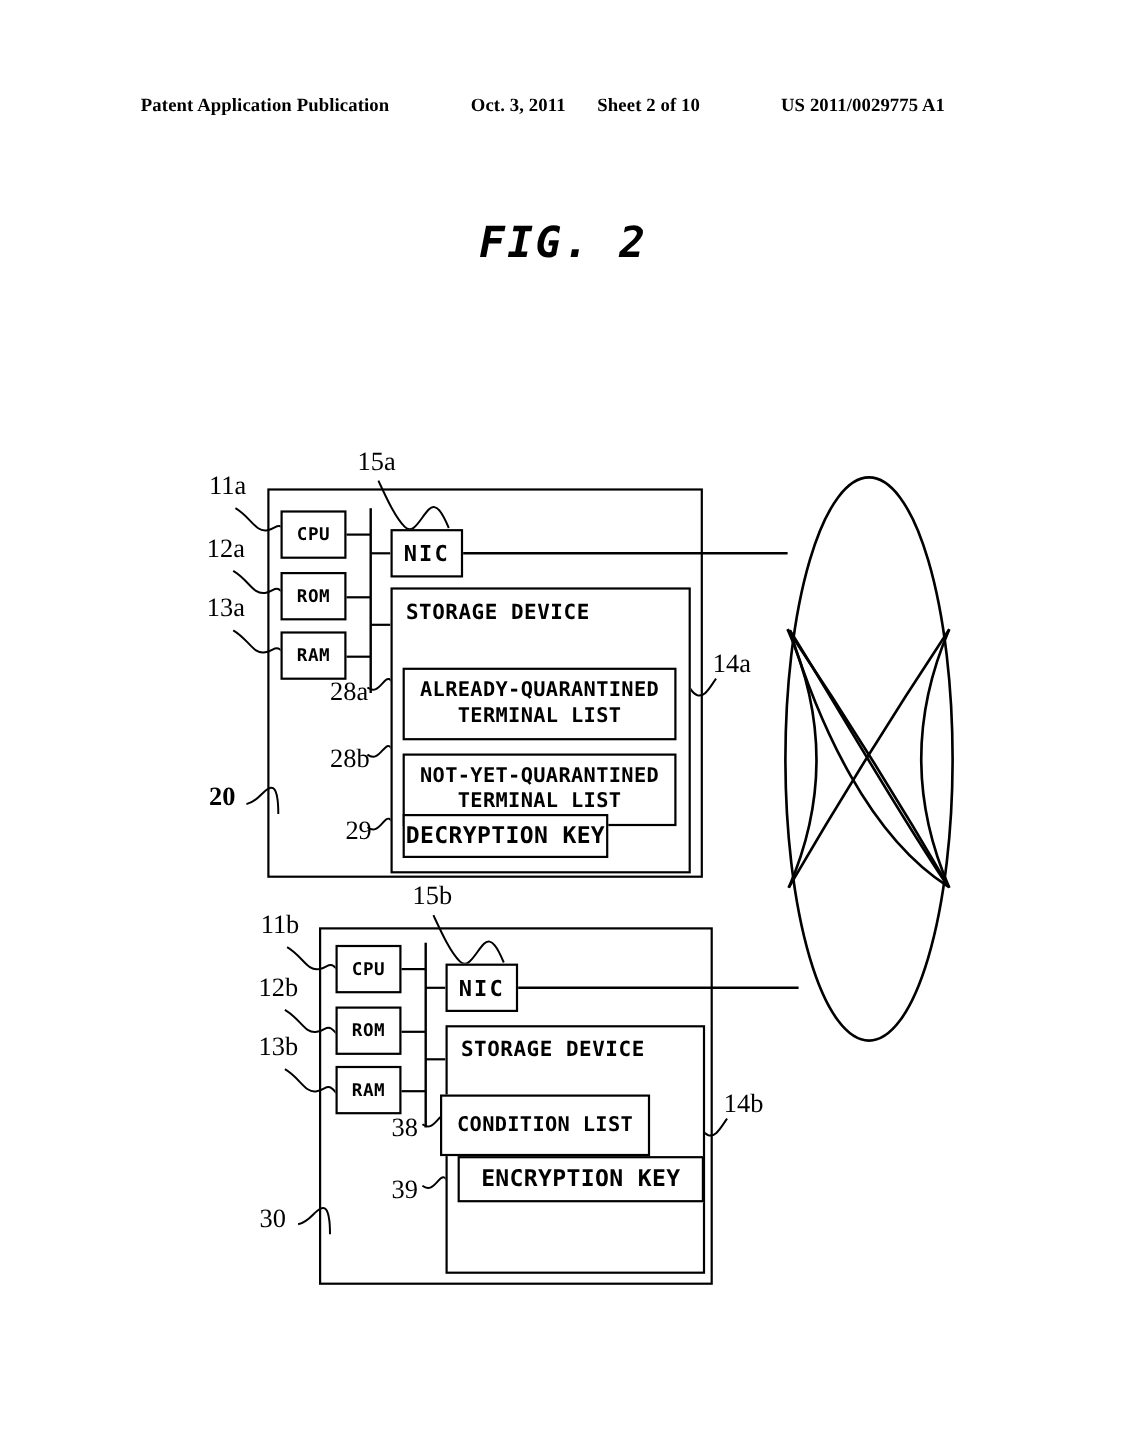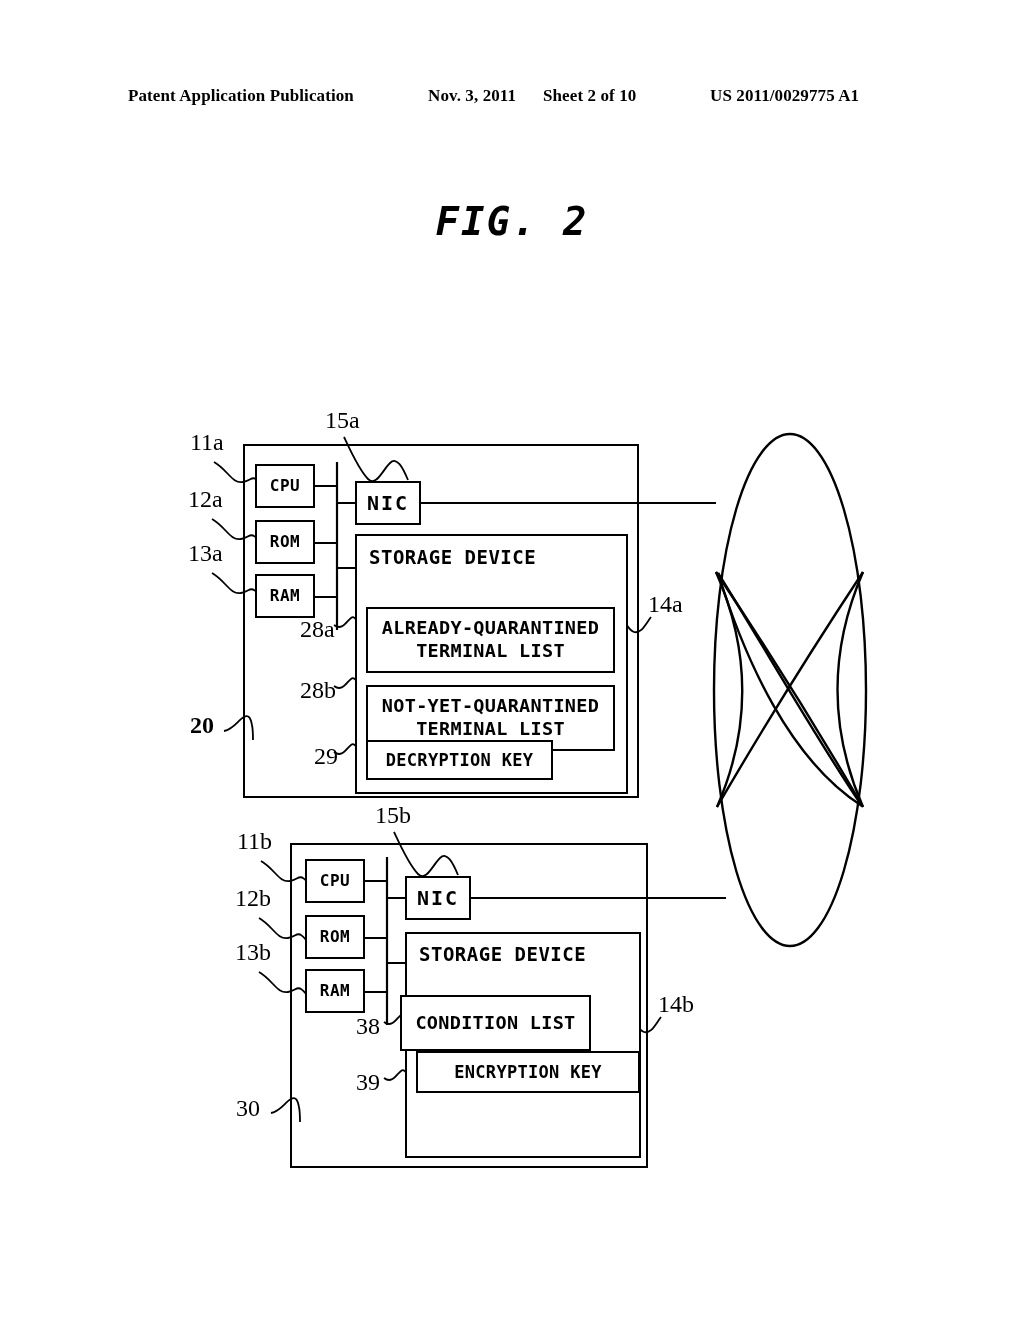--- a/index.html
+++ b/index.html
@@ -93,38 +93,38 @@
     font-weight: bold;
     font-size: 19px;
     letter-spacing: 0.5px;
     white-space: nowrap;
   }
 
   
   .unitbox { font-size: 16px; letter-spacing: 0.5px; }
   .nicbox  { font-size: 20px; letter-spacing: 2px; }
   .listbox { font-size: 18.5px; letter-spacing: 0.3px; }
-  .keybox  { font-size: 17px; letter-spacing: 0.3px; text-align: center; }
+  .keybox  { font-size: 21px; letter-spacing: 0.3px; text-align: center; }
 
   
   .refnum {
     position: absolute;
     font-family: "Liberation Serif", serif;
     font-size: 24px;
     color: #000;
     white-space: nowrap;
     line-height: 1;
   }
 </style>
 </head>
 <body>
 
 <div id="page-header">
   <span class="hdr-pub">Patent Application Publication</span>
-  <span class="hdr-date">Nov. 3, 2011</span>
+  <span class="hdr-date">Oct. 3, 2011</span>
   <span class="hdr-sheet">Sheet 2 of 10</span>
   <span class="hdr-docnum">US 2011/0029775 A1</span>
 </div>
 
 <div id="fig-title">FIG. 2</div>
 
 <div id="drawing">
 <svg width="1024" height="1320" viewBox="0 0 1024 1320" xmlns="http://www.w3.org/2000/svg">
   <g stroke="#000" fill="none" stroke-width="2.2" stroke-linecap="butt">
 

